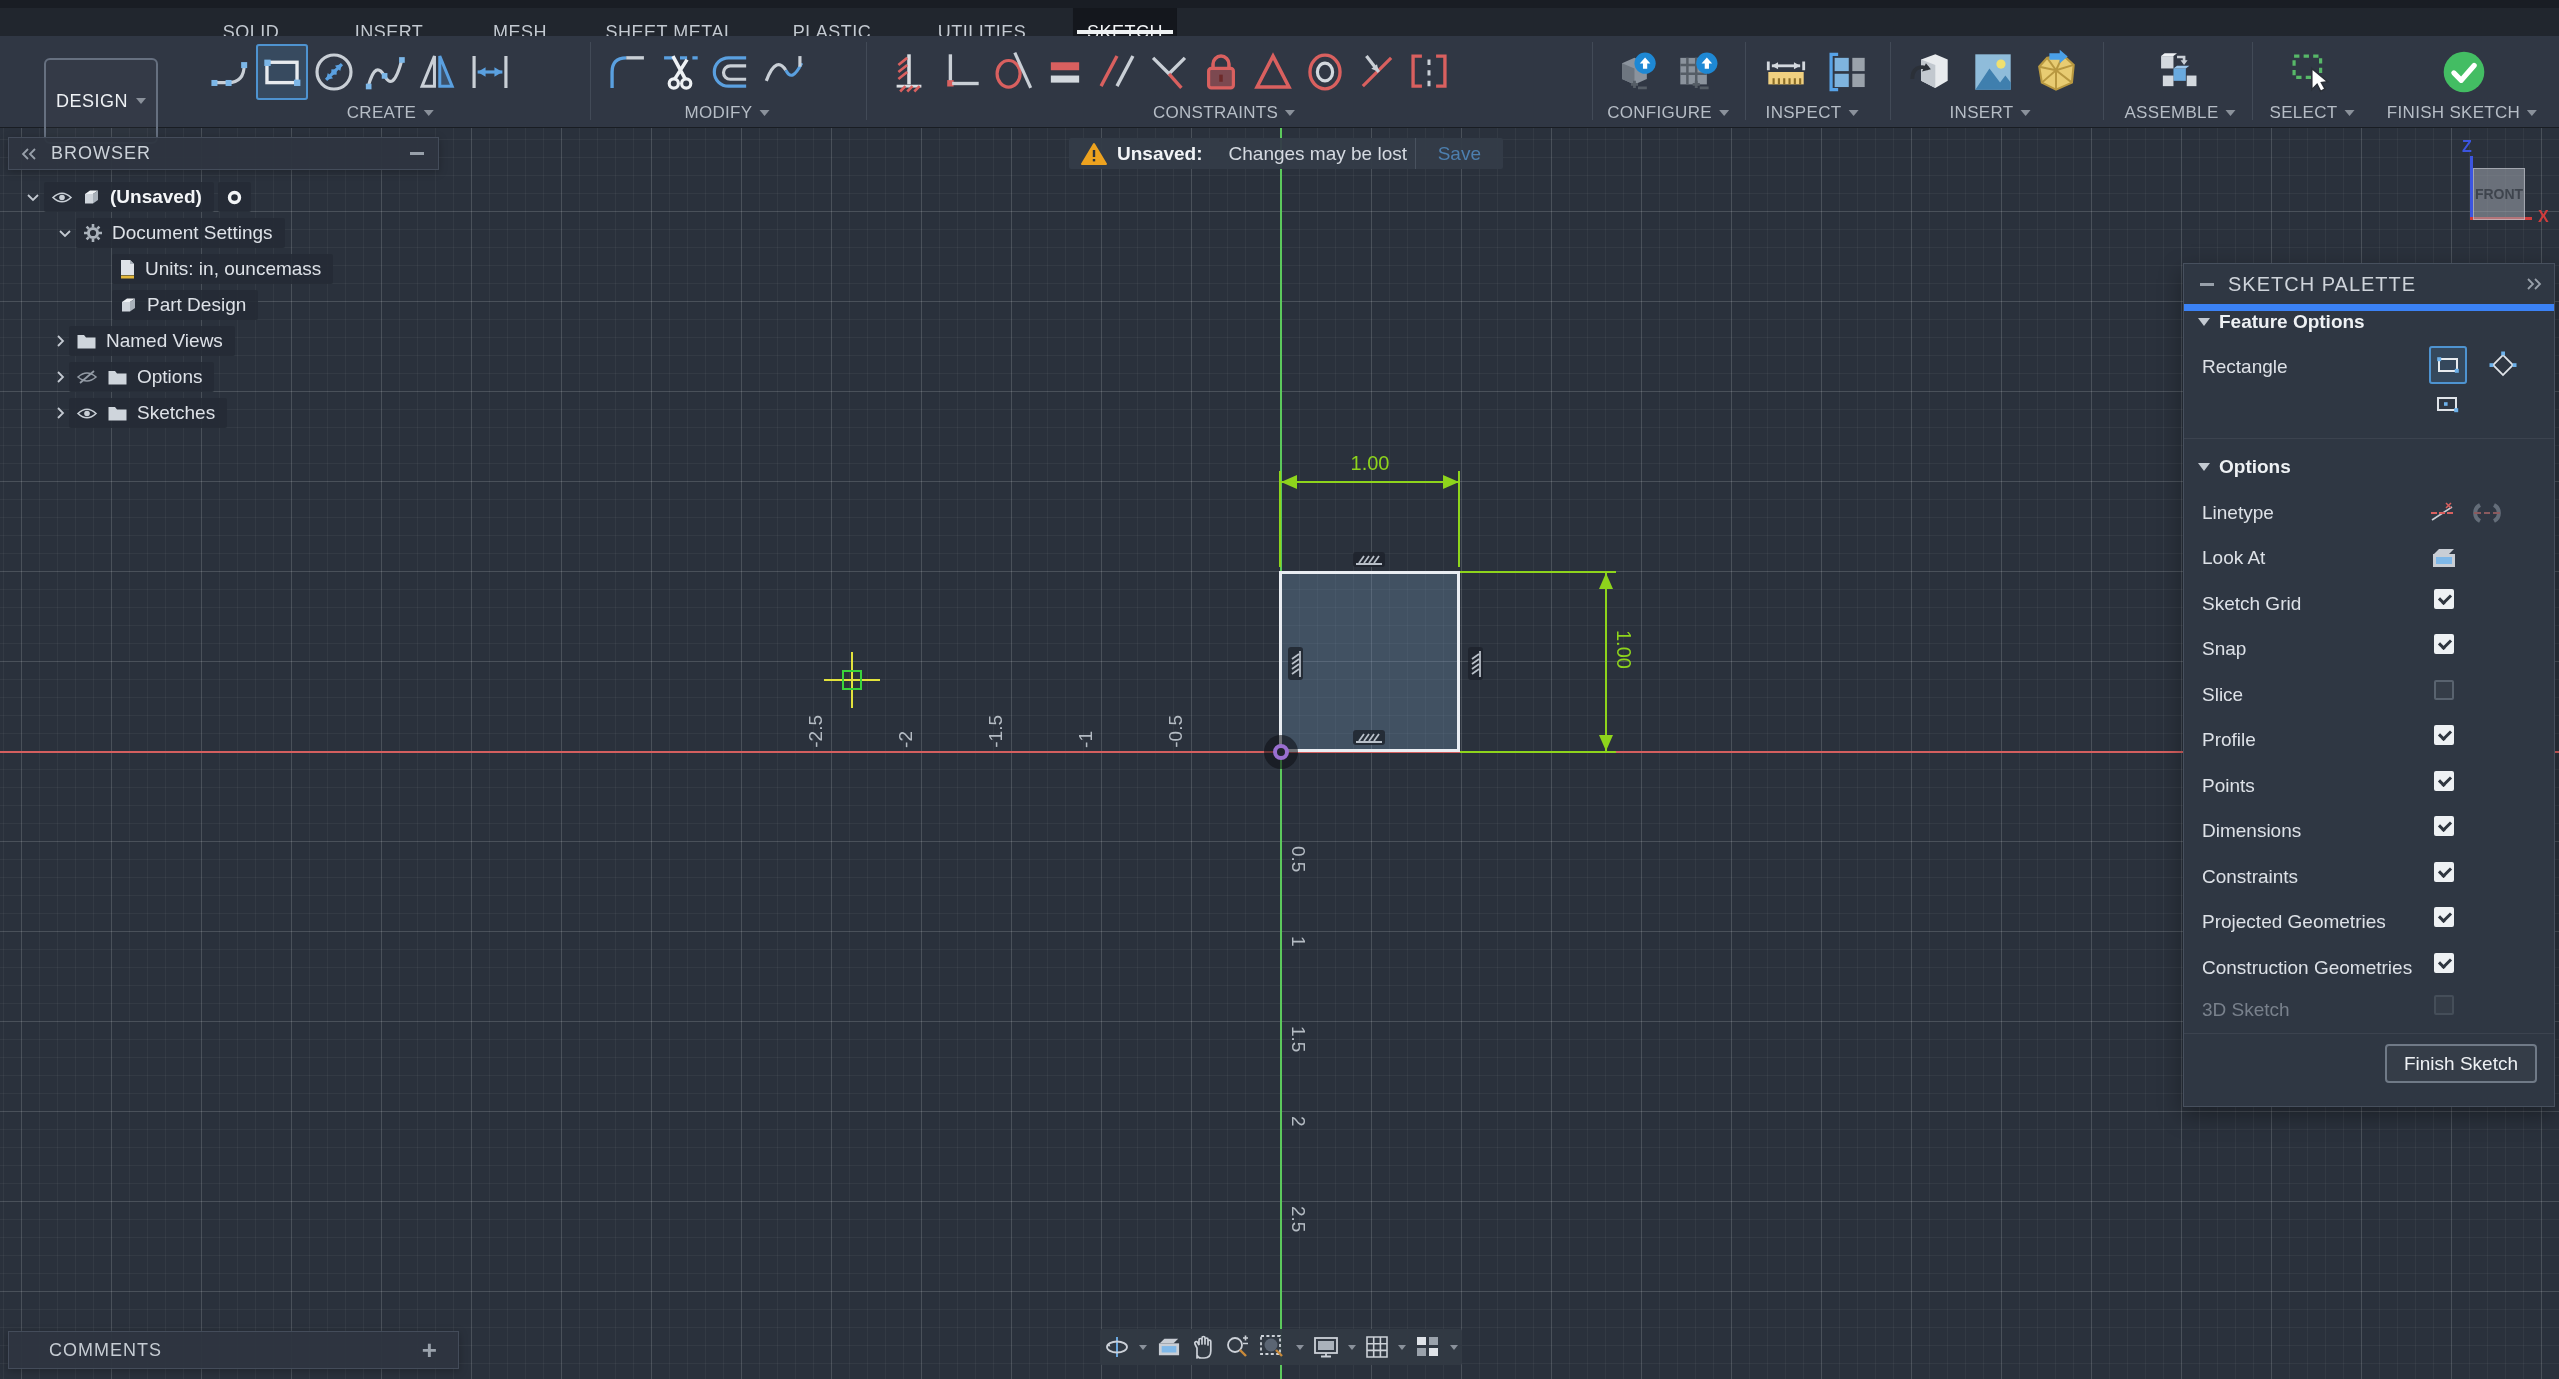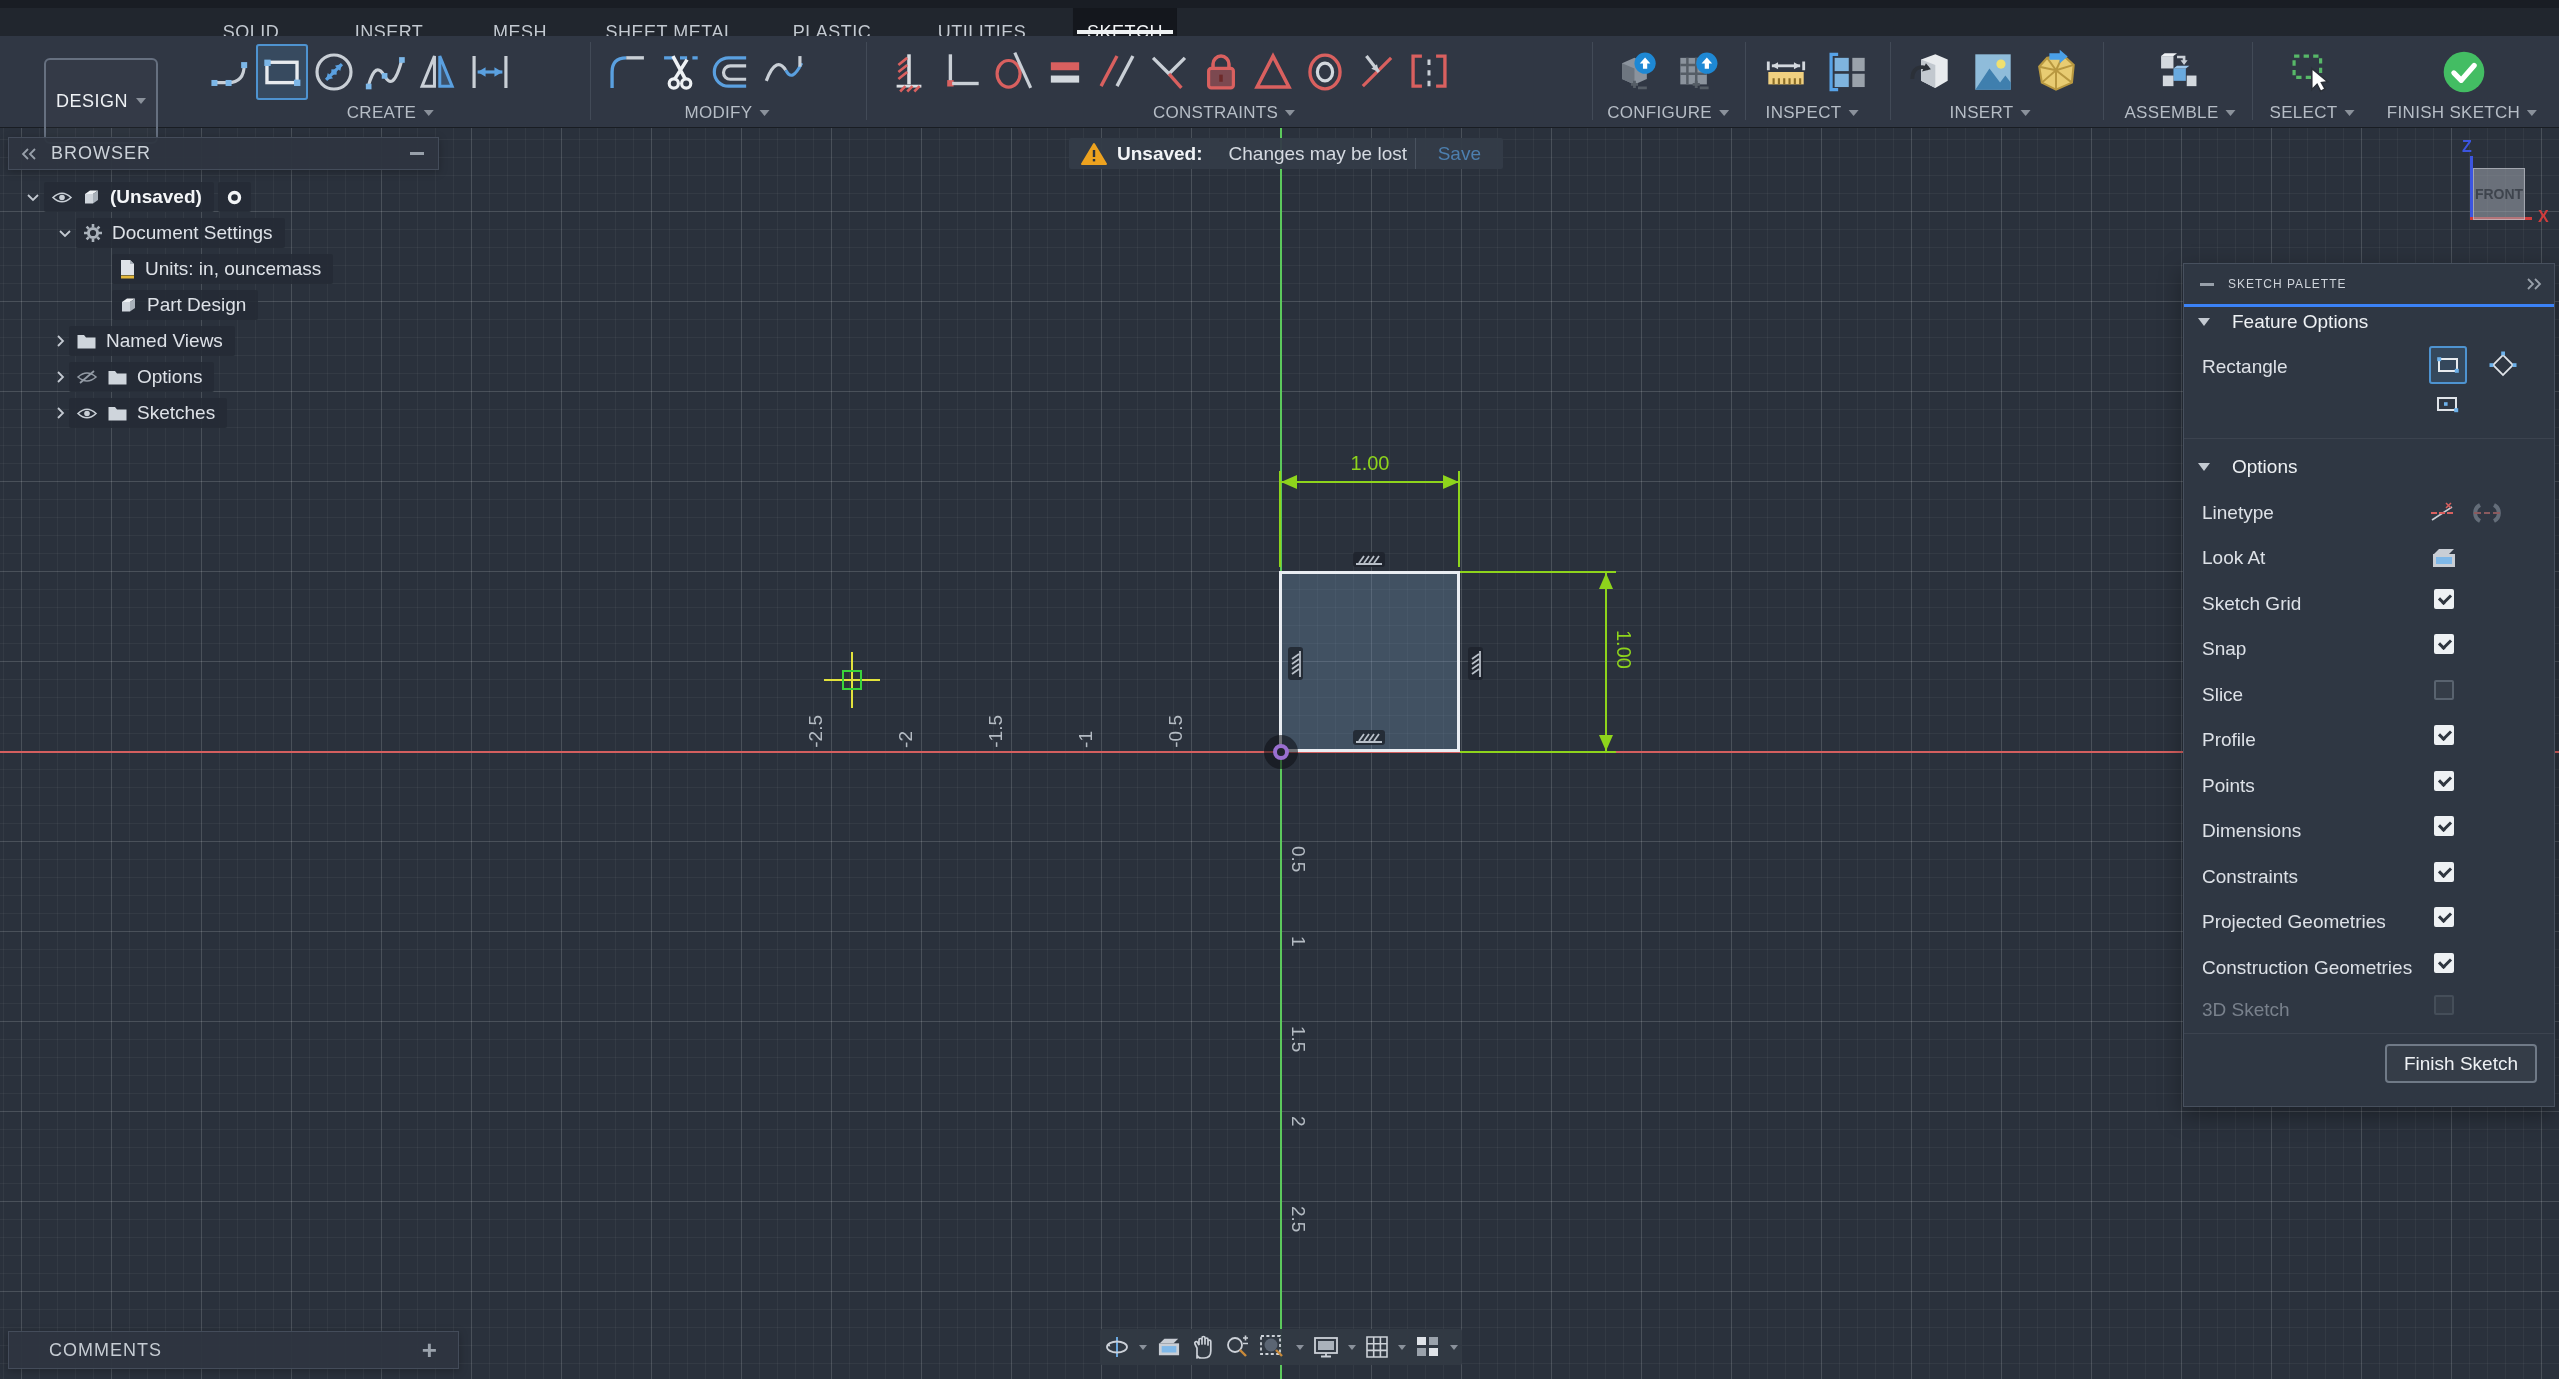--- a/index.html
+++ b/index.html
@@ -69,23 +69,23 @@
   .minus{width:14px;height:3px;background:#98a0aa;}
   .trow{position:absolute;height:30px;display:flex;align-items:center;gap:4px;font-size:19px;}
   .tchip{height:30px;display:flex;align-items:center;gap:9px;padding:0 12px 0 7px;
       background:rgba(37,43,53,0.9);border-radius:2px;}
   .bold{font-weight:bold;color:#f4f6f8;}
 
   
   #palette{position:absolute;left:2183px;top:263px;width:370px;height:842px;background:#2f3743;
       border:1px solid rgba(96,106,122,0.5);box-shadow:0 8px 22px rgba(0,0,0,0.35);}
   #palette .hdr{position:absolute;left:0;top:0;width:100%;height:40px;display:flex;align-items:center;
-      border-bottom:3px solid #3b82f6;font-size:12px;letter-spacing:1px;color:#cfd4db;}
-  .sechdr{position:absolute;display:flex;align-items:center;gap:22px;font-size:19px;
-      font-weight:normal;color:#eef1f4;}
+      border-bottom:7px solid #3b82f6;font-size:20px;letter-spacing:1px;color:#cfd4db;}
+  .sechdr{position:absolute;display:flex;align-items:center;gap:9px;font-size:19px;
+      font-weight:bold;color:#eef1f4;}
   .tri-down{width:0;height:0;border-left:6px solid transparent;border-right:6px solid transparent;
       border-top:8px solid #c3c9d1;}
   .optlabel{position:absolute;left:18px;height:30px;display:flex;align-items:center;font-size:19px;color:#dde1e7;}
   .optlabel.dis{color:#79818c;}
   .cb{position:absolute;left:250px;width:20px;height:20px;border-radius:2px;border:2px solid #59636f;
       box-sizing:border-box;background:rgba(255,255,255,0.03);}
   .cb.checked{background:#eef1f4;border-color:#eef1f4;}
   .cb.checked:after{content:"";position:absolute;left:3px;top:3px;width:9px;height:5px;
       border-left:3px solid #2e353f;border-bottom:3px solid #2e353f;transform:rotate(-45deg);}
   .cb.dis{border-color:#454e59;}

